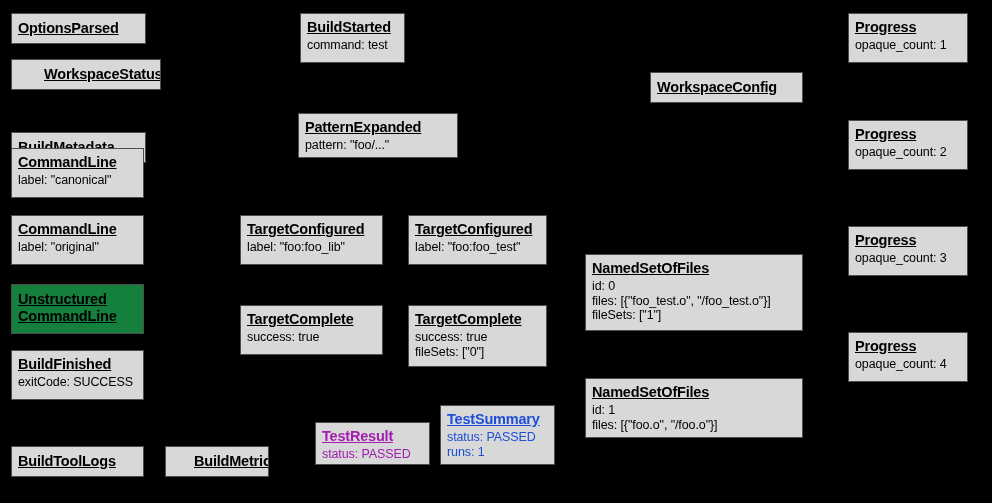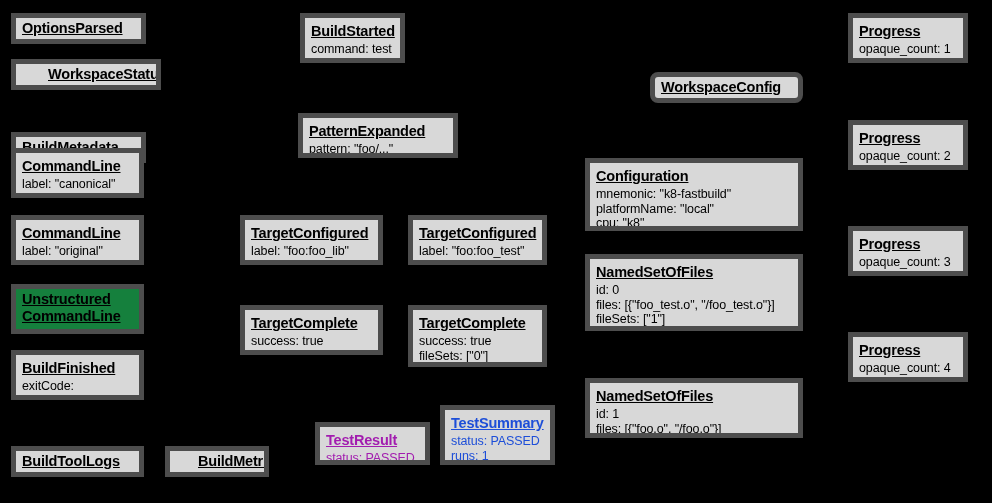--- a/index.html
+++ b/index.html
@@ -12,21 +12,21 @@
     width: 992px;
     height: 503px;
     background: #000000;
     overflow: hidden;
     font-family: "Liberation Sans", sans-serif;
   }
   .node {
     position: absolute;
     box-sizing: border-box;
     background: #d8d8d8;
-    border: 5px solid #15803d;
+    border: 1px solid #15803d;
     padding: 4px 6px 5px 6px;
     color: #000000;
     line-height: 1.18;
     overflow: hidden;
   }
   .node .title {
     font-weight: bold;
     font-size: 14.5px;
     text-decoration: underline;
     display: inline-block;
@@ -110,28 +110,22 @@
     </div>
     <div class="node" style="left: 315px; top: 422px; width: 115px; height: 43px; background: rgb(216, 216, 216); border-color: rgb(77, 77, 77); color: #a21caf;">
       <div class="title-wrap"><span class="title">TestResult</span></div>
       <div class="fields">status: PASSED</div>
     </div>
     <div class="node" style="left: 440px; top: 405px; width: 115px; height: 60px; background: rgb(216, 216, 216); border-color: rgb(77, 77, 77); color: #1d4ed8;">
       <div class="title-wrap"><span class="title">TestSummary</span></div>
       <div class="fields">status: PASSED
 runs: 1</div>
     </div>
-    <div class="node title-only" style="left: 650px; top: 72px; width: 153px; height: 31px; background: rgb(216, 216, 216); border-color: rgb(77, 77, 77); color: rgb(0, 0, 0); border-radius: 8px;">
+    <div class="node title-only" style="left: 650px; top: 72px; width: 153px; height: 31px; background: rgb(216, 216, 216); border-color: rgb(77, 77, 77); color: rgb(0, 0, 0);">
       <div class="title-wrap"><span class="title">WorkspaceConfig</span></div>
-    </div>
-    <div class="node" style="left: 585px; top: 158px; width: 218px; height: 73px; background: rgb(216, 216, 216); border-color: rgb(77, 77, 77); color: rgb(0, 0, 0);">
-      <div class="title-wrap"><span class="title">Configuration</span></div>
-      <div class="fields">mnemonic: "k8-fastbuild"
-platformName: "local"
-cpu: "k8"</div>
     </div>
     <div class="node" style="left: 585px; top: 254px; width: 218px; height: 77px; background: rgb(216, 216, 216); border-color: rgb(77, 77, 77); color: rgb(0, 0, 0);">
       <div class="title-wrap"><span class="title">NamedSetOfFiles</span></div>
       <div class="fields">id: 0
 files: [{"foo_test.o", "/foo_test.o"}]
 fileSets: ["1"]</div>
     </div>
     <div class="node" style="left: 585px; top: 378px; width: 218px; height: 60px; background: rgb(216, 216, 216); border-color: rgb(77, 77, 77); color: rgb(0, 0, 0);">
       <div class="title-wrap"><span class="title">NamedSetOfFiles</span></div>
       <div class="fields">id: 1

